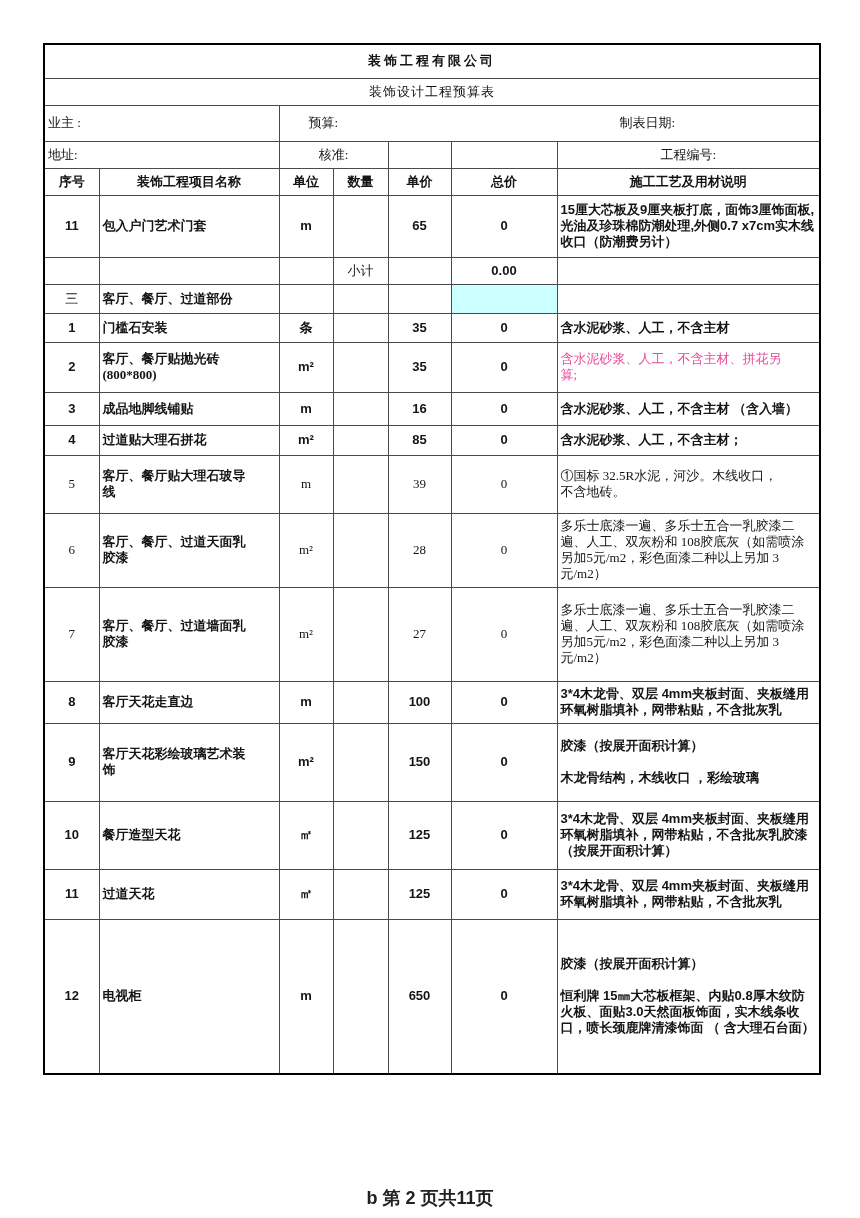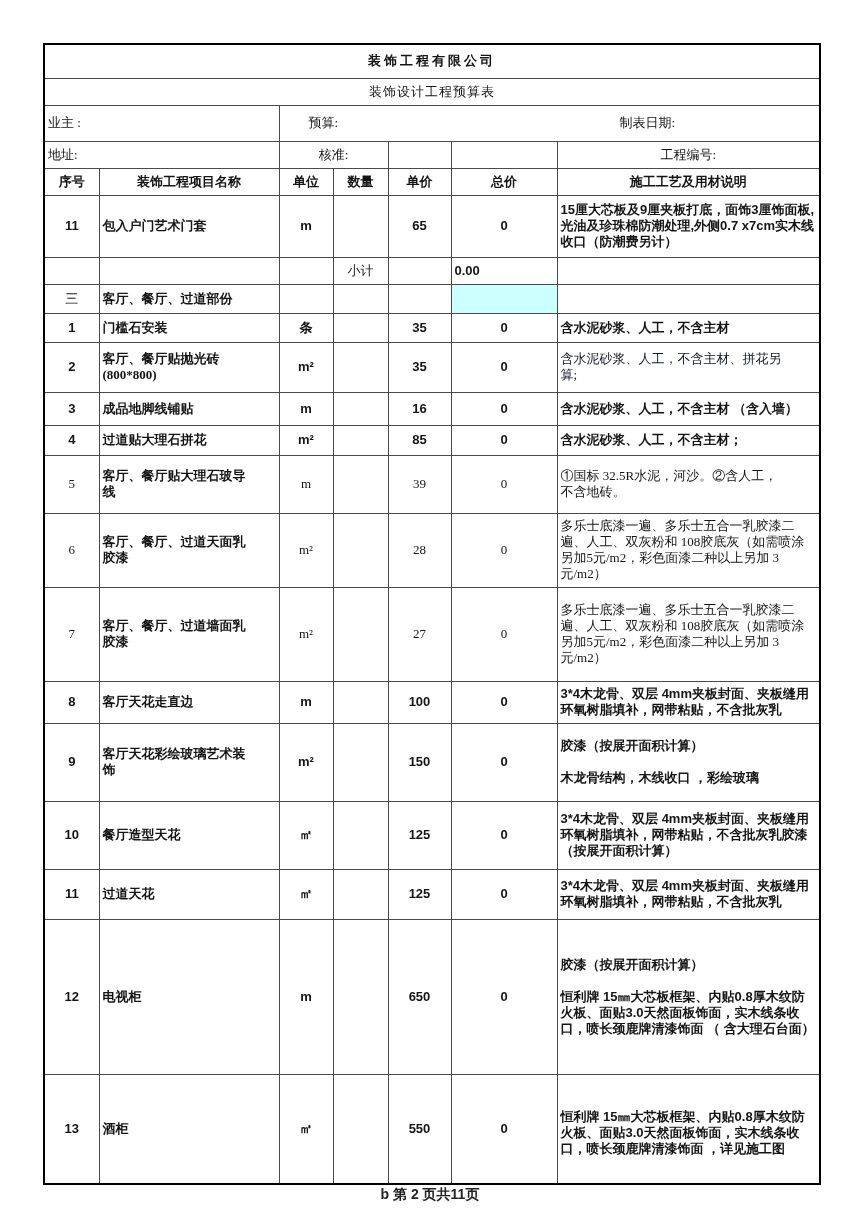--- a/index.html
+++ b/index.html
@@ -34,31 +34,31 @@
     padding:1px 4px 1px 5px;
   }
   tr.hei td.num,tr.hei td.unit,tr.hei td.price,tr.hei td.total{
     font-family:"Liberation Sans","DejaVu Sans",sans-serif;font-weight:700;font-size:13px;
   }
   tr.hei .desc{font-family:"Liberation Sans","DejaVu Sans",sans-serif;font-weight:700;}
   tr.song td.num,tr.song td.unit,tr.song td.price,tr.song td.total{
     font-family:"Liberation Serif","DejaVu Serif",serif;font-weight:400;font-size:13px;
   }
   tr.song .desc{font-family:"Liberation Serif","DejaVu Serif",serif;font-weight:400;font-size:12.5px;line-height:15px;}
-  .dim{color:#0f172a;}
+  .dim{color:#ec4899;}
   .vtop{vertical-align:top;margin-left:20px;}
   .subtotal-label{font-size:13px;}
-  .subtotal-val{font-family:"Liberation Sans","DejaVu Sans",sans-serif;font-weight:700;font-size:13px;text-align:left;}
+  .subtotal-val{font-family:"Liberation Sans","DejaVu Sans",sans-serif;font-weight:700;font-size:13px;text-align:center;}
   .section-no{font-size:14px;text-align:center;}
   .section-name{font-size:13.5px;font-weight:600;text-align:left;}
   .hl{background:#ccffff;}
   tr.pagebreak td{border-top:1px dashed #d9b3bd;}
   #footer{
     position:absolute;left:0;top:1186px;width:860px;text-align:center;
-    font-family:"Liberation Sans","DejaVu Sans",sans-serif;font-weight:700;font-size:14px;color:#222;
+    font-family:"Liberation Sans","DejaVu Sans",sans-serif;font-weight:700;font-size:18px;color:#222;
   }
 </style>
 </head>
 <body>
 
 <table id="sheet">
   <colgroup>
     <col style="width:55px">
       <col style="width:180px">
       <col style="width:54px">
@@ -176,21 +176,21 @@
   </tr>
 
   <tr class="song" style="height:58px">
     <td class="c num">5</td>
     <td class="name">客厅、餐厅贴大理石玻导
 线</td>
     <td class="c unit">m</td>
     <td class="c qty"></td>
     <td class="c price">39</td>
     <td class="c total">0</td>
-    <td class="desc">①国标 32.5R水泥，河沙。②含人工，
+    <td class="desc">①国标 32.5R水泥，河沙。木线收口，
 不含地砖。</td>
   </tr>
 
   <tr class="song pagebreak" style="height:74px">
     <td class="c num">6</td>
     <td class="name">客厅、餐厅、过道天面乳
 胶漆</td>
     <td class="c unit">m²</td>
     <td class="c qty"></td>
     <td class="c price">28</td>
@@ -257,25 +257,16 @@
     <td class="name">电视柜</td>
     <td class="c unit">m</td>
     <td class="c qty"></td>
     <td class="c price">650</td>
     <td class="c total">0</td>
     <td class="desc vtop">胶漆（按展开面积计算）
 
 恒利牌 15㎜大芯板框架、内贴0.8厚木纹防火板、面贴3.0天然面板饰面，实木线条收口，喷长颈鹿牌清漆饰面 （ 含大理石台面）</td>
   </tr>
 
-  <tr class="hei" style="height:110px">
-    <td class="c num">13</td>
-    <td class="name">酒柜</td>
-    <td class="c unit">㎡</td>
-    <td class="c qty"></td>
-    <td class="c price">550</td>
-    <td class="c total">0</td>
-    <td class="desc vtop" style="padding-top:8px">恒利牌 15㎜大芯板框架、内贴0.8厚木纹防火板、面贴3.0天然面板饰面，实木线条收口，喷长颈鹿牌清漆饰面  ，详见施工图</td>
-  </tr>
 </tbody>
   </table>
 
 <div id="footer">b 第 2   页共11页</div>
 
 </body></html>

